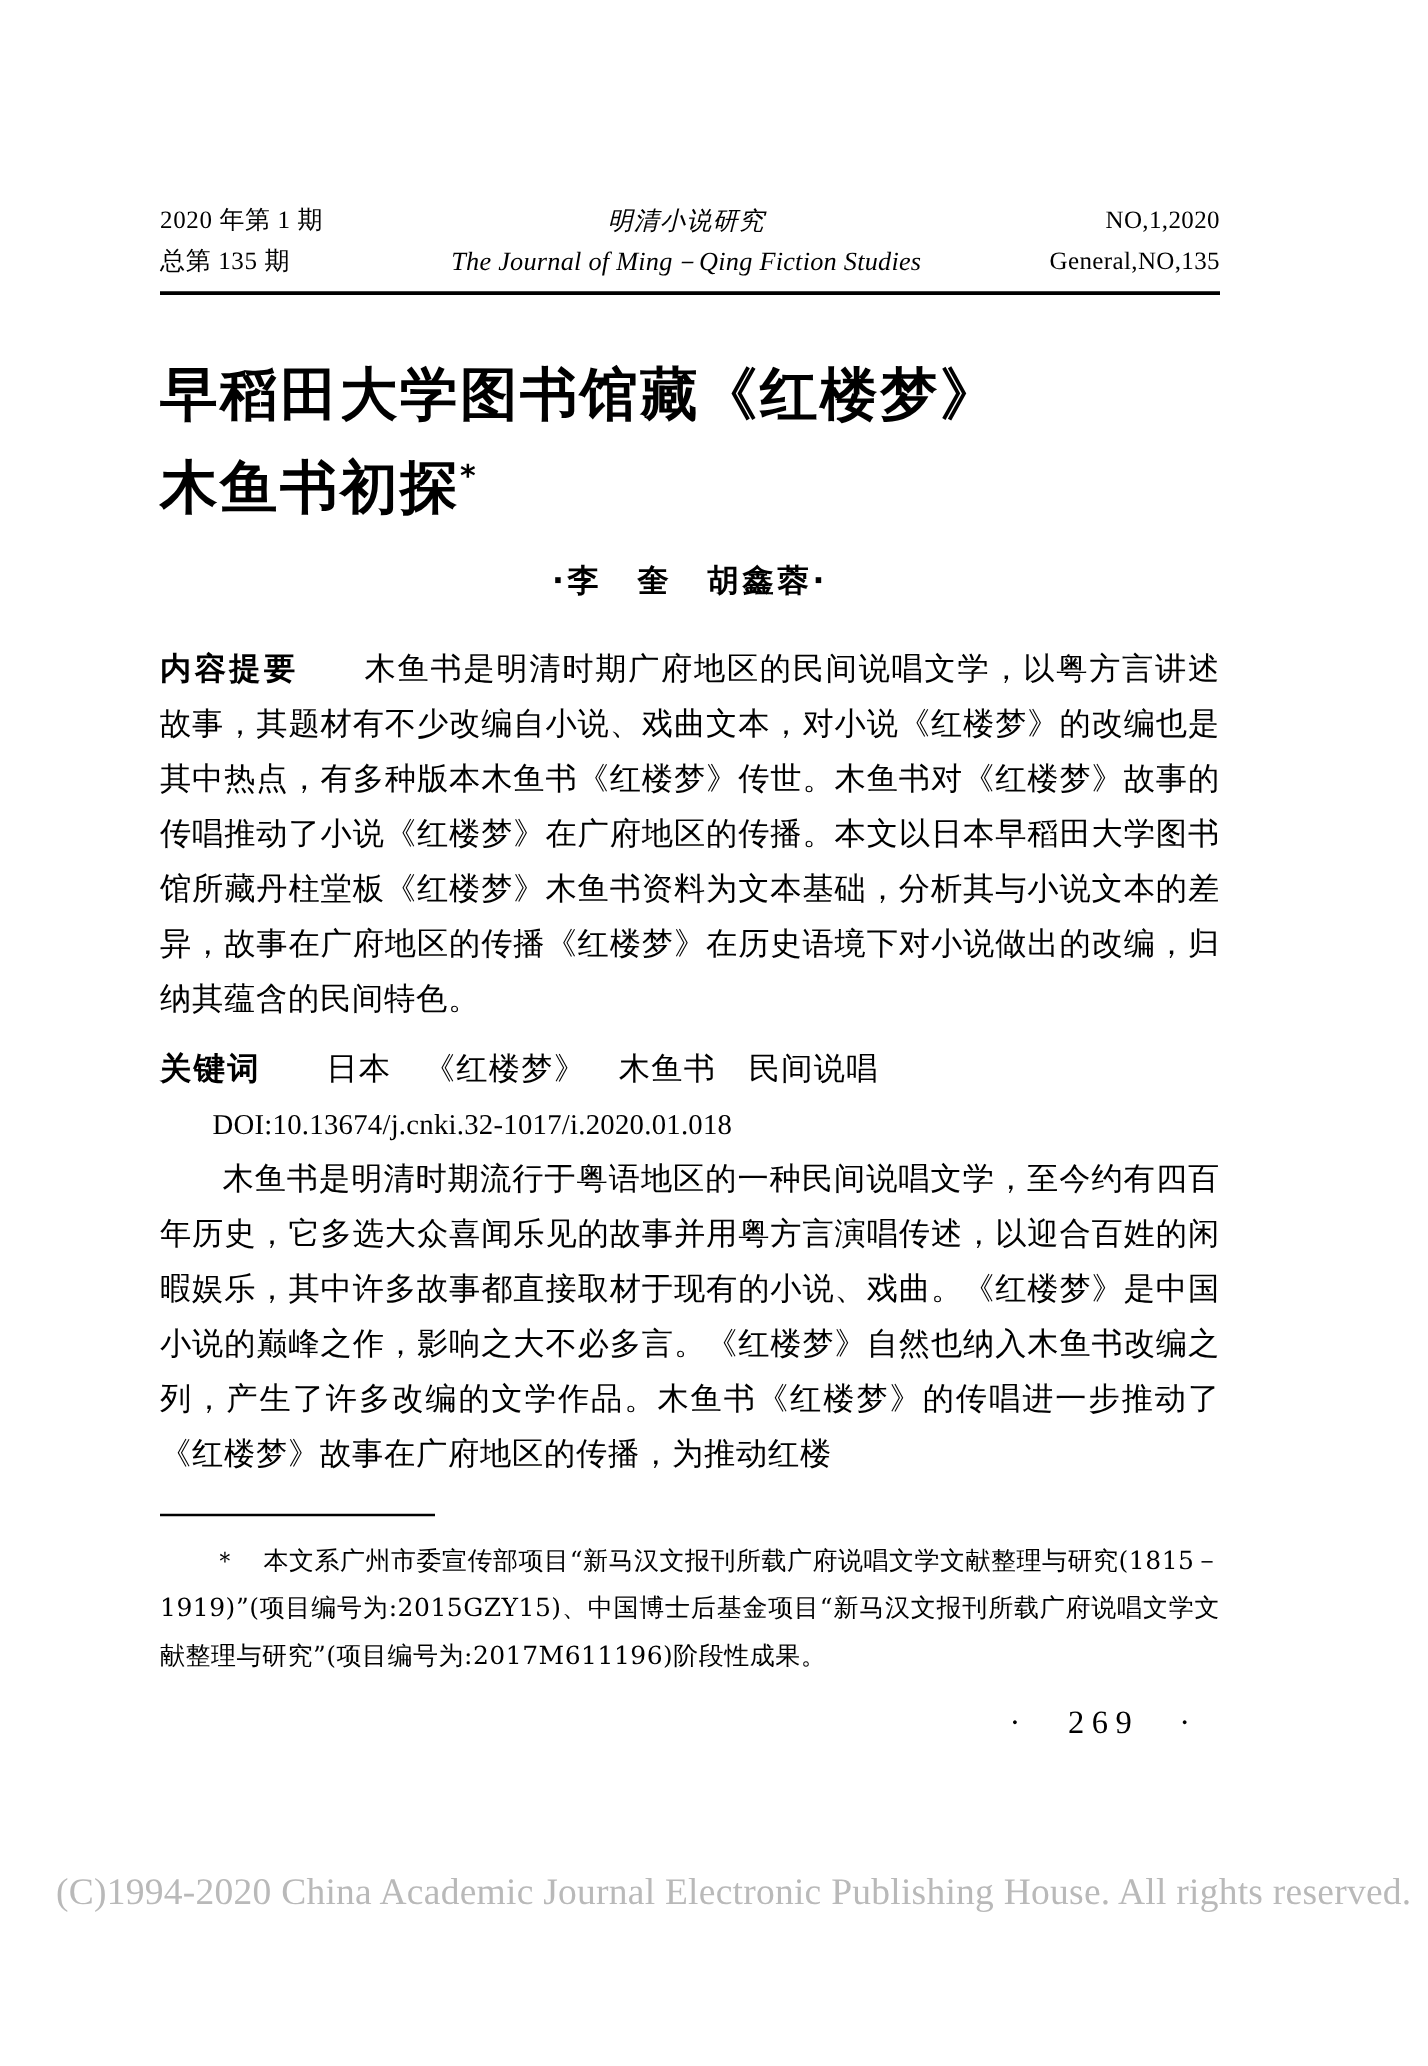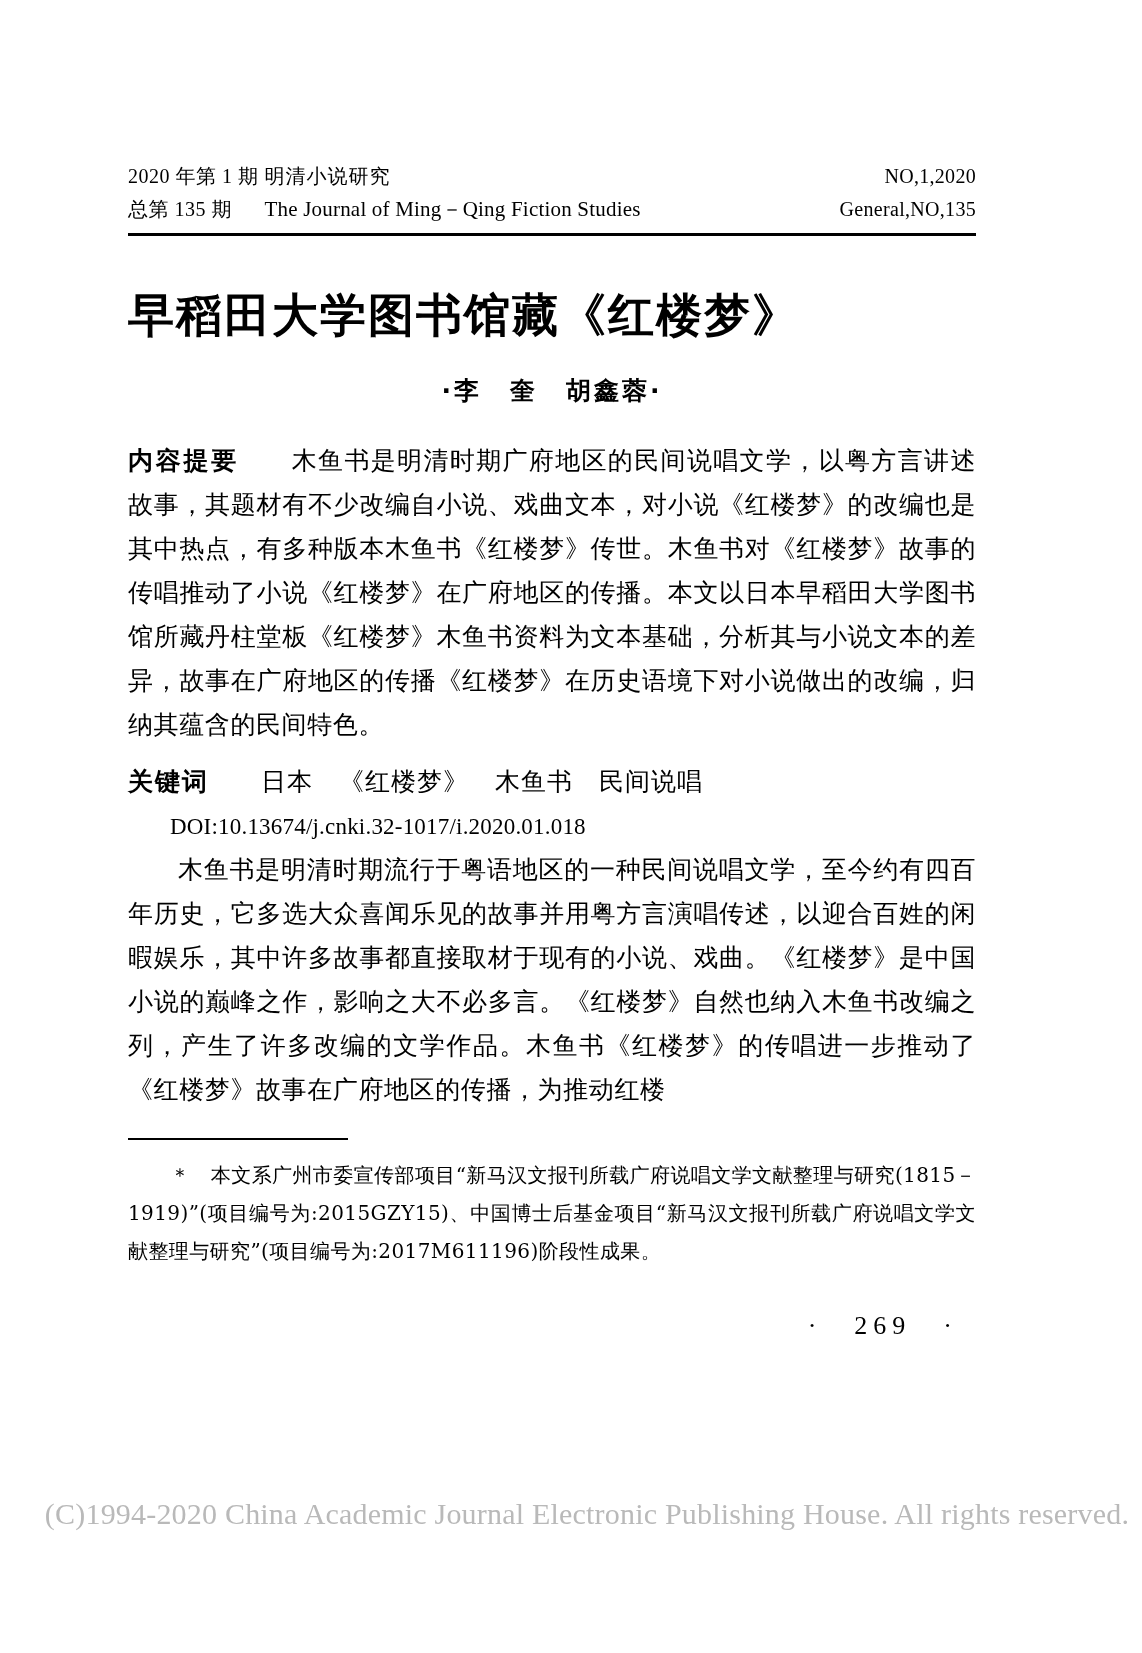--- a/index.html
+++ b/index.html
@@ -39,22 +39,24 @@
   }
   .rh-col {
     display: flex;
     flex-direction: column;
   }
   .rh-left {
     text-align: left;
     letter-spacing: 0.5px;
   }
   .rh-center {
+    text-align: center;
     flex: 1;
     padding: 0 6px;
+    font-style: italic;
   }
   .rh-center .cn {
     font-family: "DejaVu Serif", "Liberation Serif", serif;
     font-size: 20px;
     letter-spacing: 1px;
   }
   .rh-center .en {
     font-size: 21px;
     letter-spacing: 0.2px;
     white-space: nowrap;
@@ -168,21 +170,21 @@
     font-size: 20px;
     line-height: 38px;
     text-align: justify;
     text-justify: inter-ideograph;
     letter-spacing: 0.4px;
     text-indent: 42px;
   }
 
   
   .pagenum {
-    margin-top: 38px;
+    margin-top: 17px;
     text-align: right;
     padding-right: 18px;
     font-family: "Liberation Serif", serif;
     font-size: 26px;
     letter-spacing: 6px;
   }
 
   
   .copyright {
     position: absolute;
@@ -213,20 +215,21 @@
       </div>
       <div class="rh-col rh-right">
         <span>NO,1,2020</span>
         <span>General,NO,135</span>
       </div>
     </div>
     <div class="rule"></div>
 
     <div class="title">
       <div>早稻田大学图书馆藏《红楼梦》</div>
+      <div><span>木鱼书初探</span><span class="star">*</span></div>
     </div>
 
 
     <div class="authors">·李　奎　胡鑫蓉·</div>
 
     <div class="abstract">
       <span class="lead">内容提要</span><span>　　木鱼书是明清时期广府地区的民间说唱文学，以粤方言讲述故事，其题材有不少改编自小说、戏曲文本，对小说《红楼梦》的改编也是其中热点，有多种版本木鱼书《红楼梦》传世。木鱼书对《红楼梦》故事的传唱推动了小说《红楼梦》在广府地区的传播。本文以日本早稻田大学图书馆所藏丹柱堂板《红楼梦》木鱼书资料为文本基础，分析其与小说文本的差异，故事在广府地区的传播《红楼梦》在历史语境下对小说做出的改编，归纳其蕴含的民间特色。</span>
     </div>
 
     <div class="kw">

